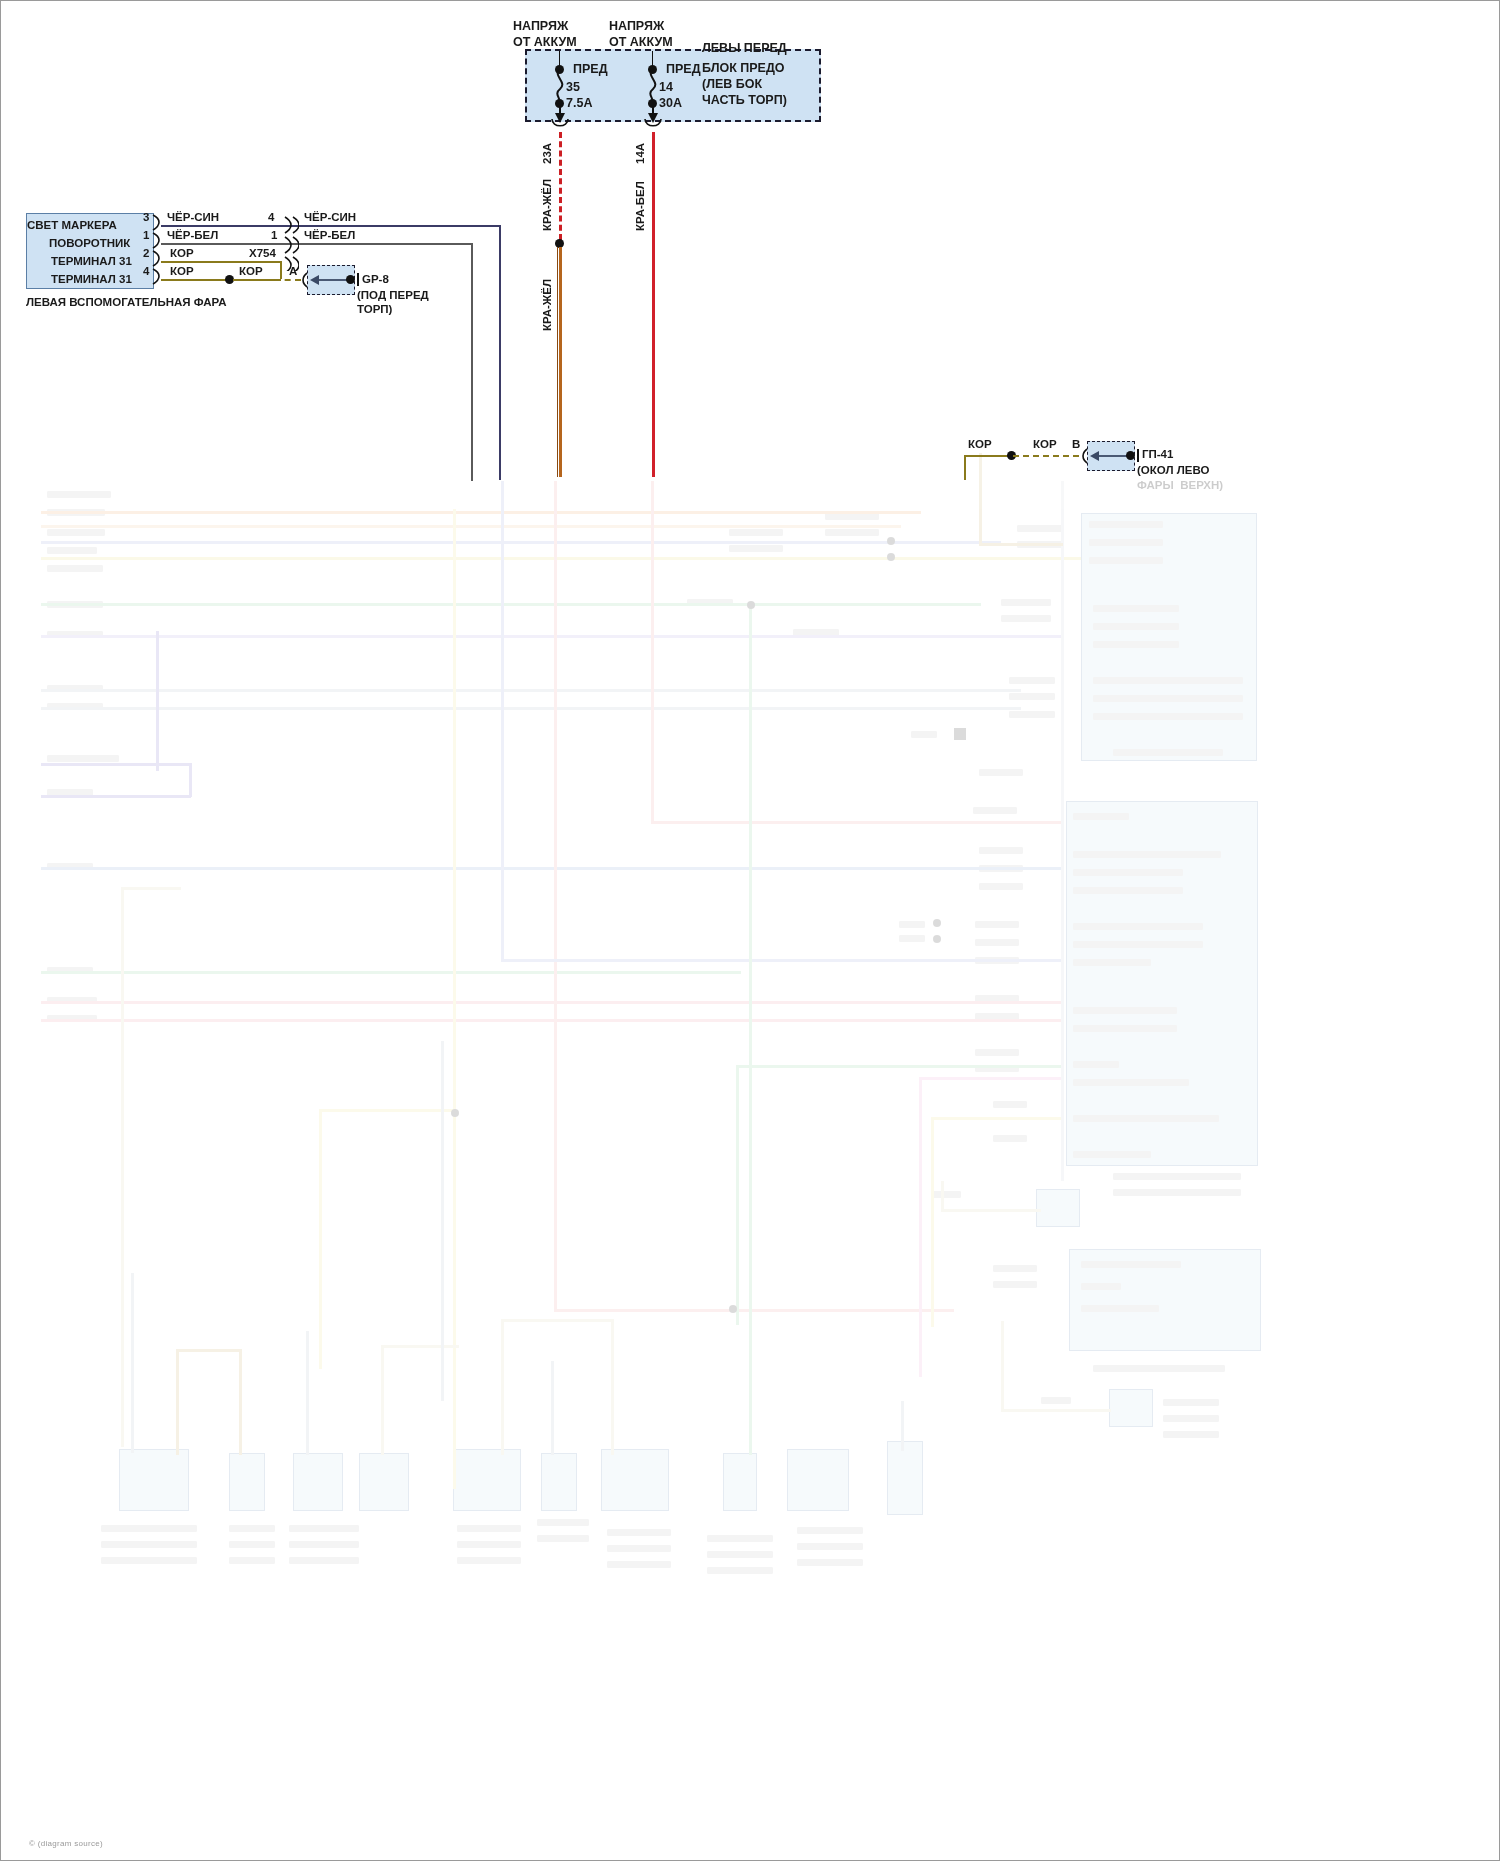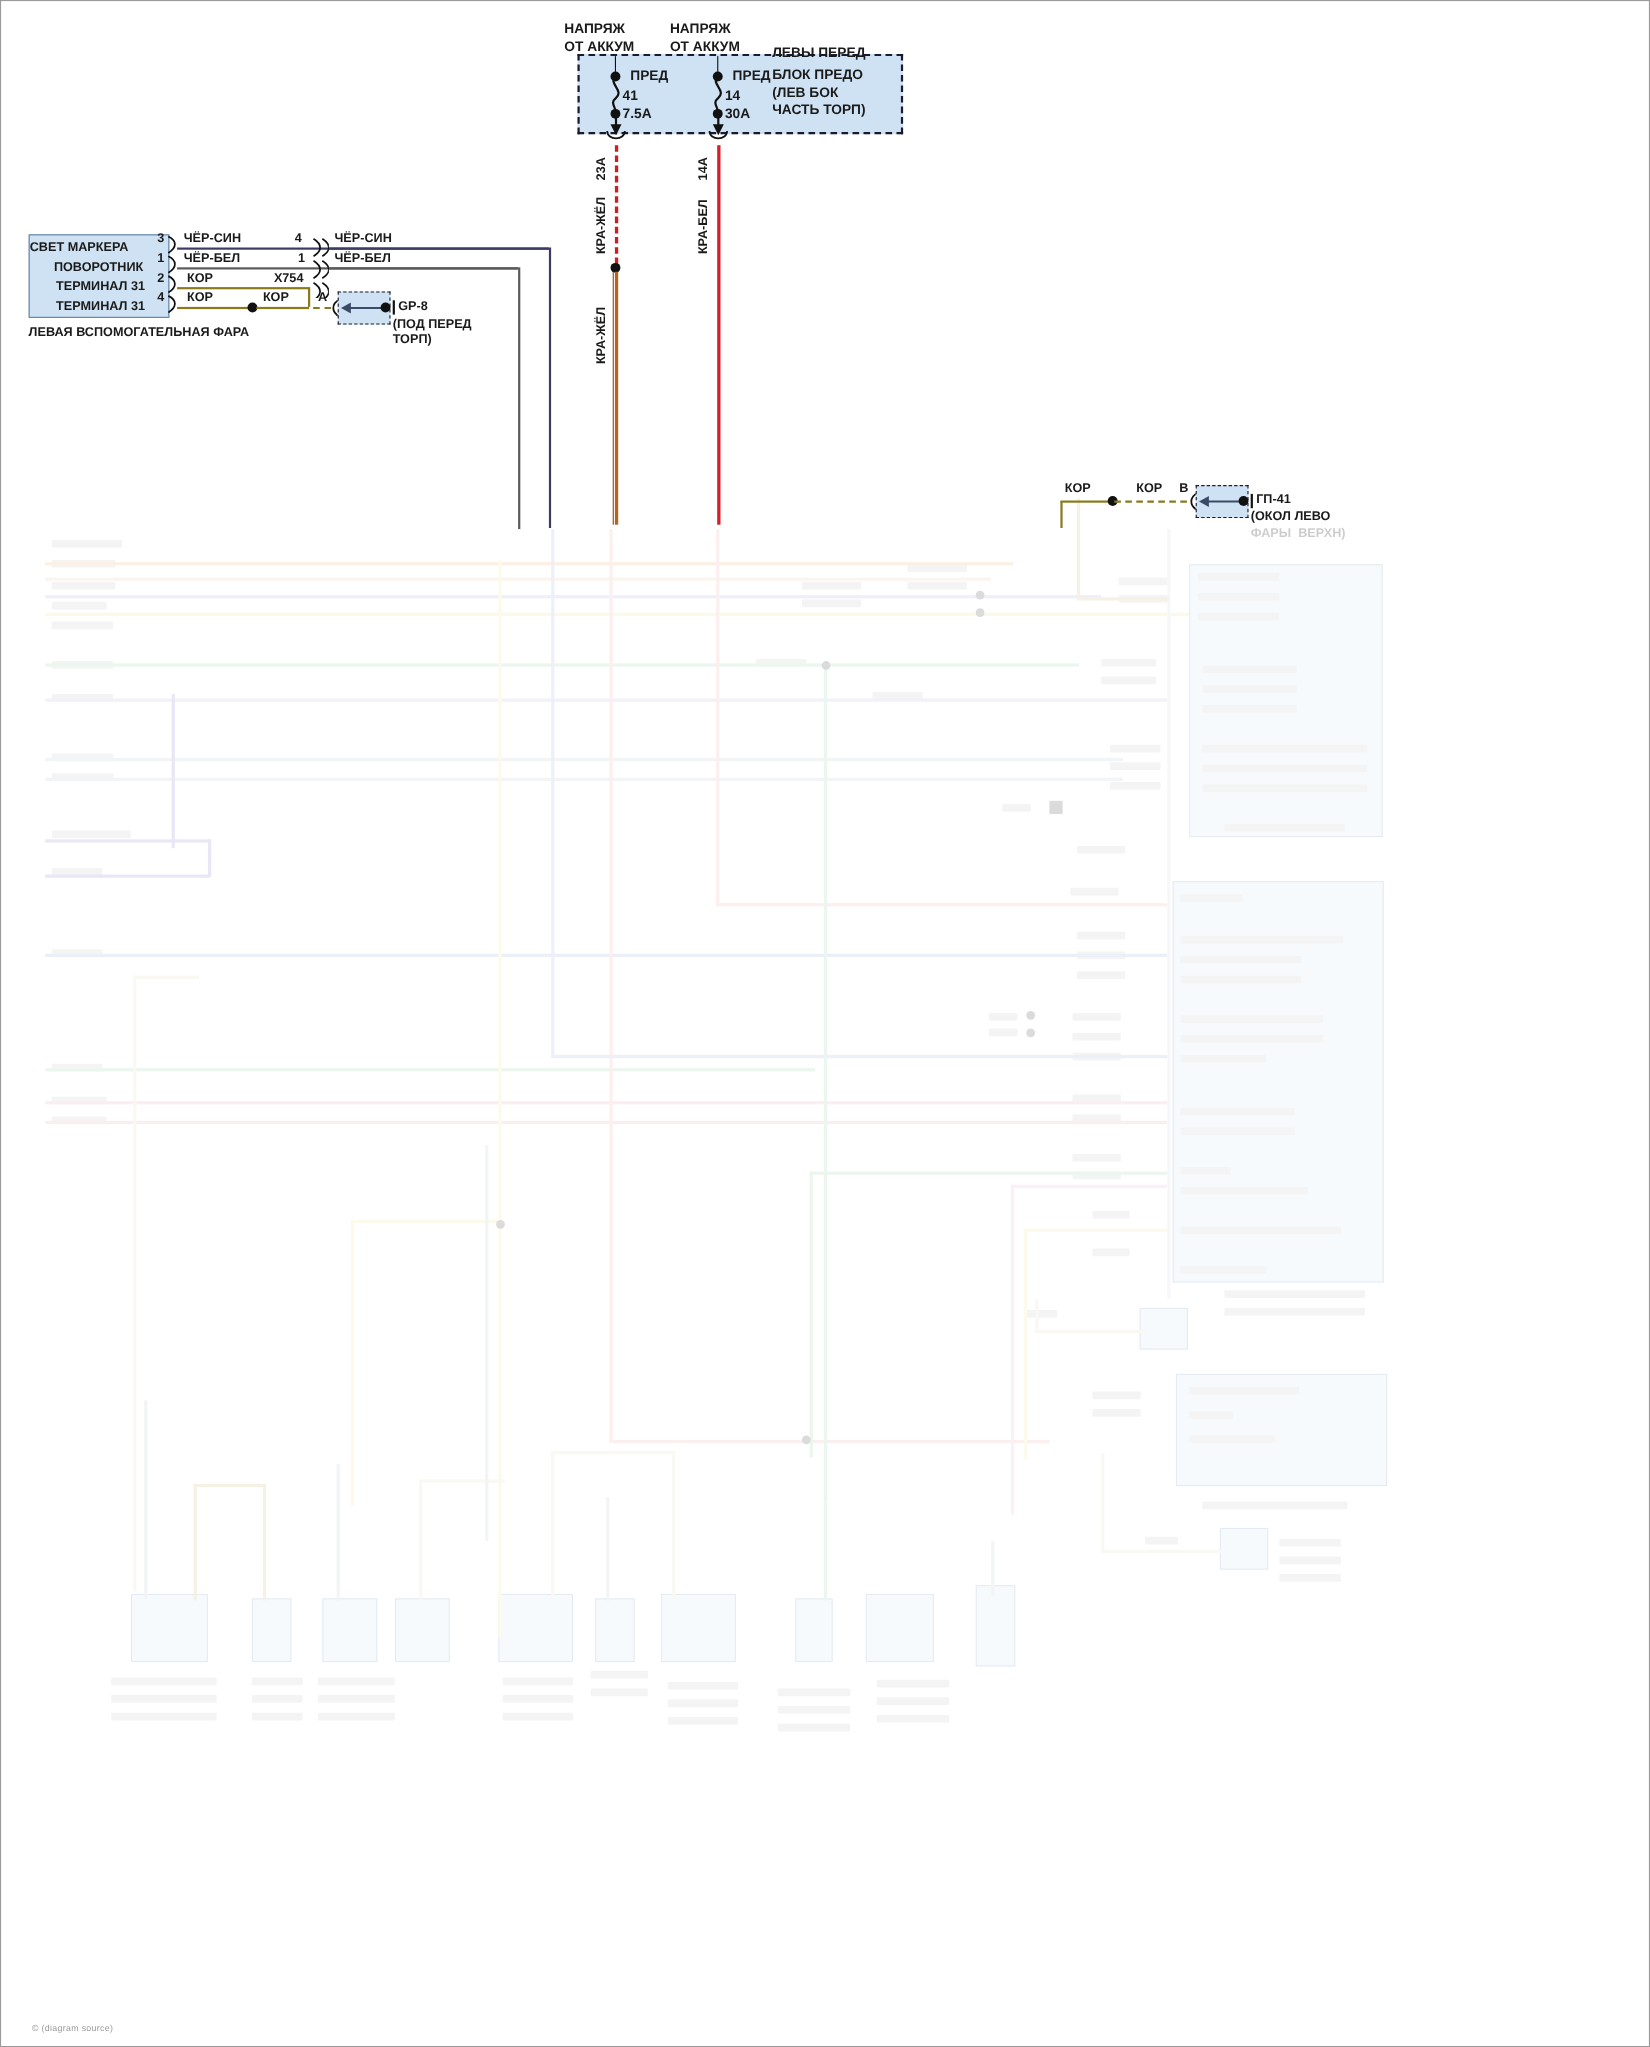--- a/index.html
+++ b/index.html
@@ -241,21 +241,21 @@
   <div class="dot" style="left:554px;top:64px;"></div>
   <svg class="abs" style="left:548px;top:68px;" width="22" height="34" viewBox="0 0 22 34">
     <path d="M11 0 C3 7, 19 13, 11 20 C5 25, 11 28, 11 34" fill="none" stroke="#111" stroke-width="2"></path>
   </svg>
   <div class="dot" style="left:554px;top:98px;"></div>
   <svg class="abs" style="left:551px;top:100px;" width="16" height="22" viewBox="0 0 16 22">
     <line x1="8" y1="0" x2="8" y2="15" stroke="#111" stroke-width="2"></line>
     <polygon points="8,22 3,12 13,12" fill="#111"></polygon>
   </svg>
   <div class="txt t12" style="left:572px;top:61px;">ПРЕД</div>
-  <div class="txt t12" style="left:565px;top:79px;">41</div>
+  <div class="txt t12" style="left:565px;top:79px;">35</div>
   <div class="txt t12" style="left:565px;top:95px;">7.5A</div>
 
   <div class="w vw" style="left:651px;top:50px;height:18px;border-color:#111;"></div>
   <div class="dot" style="left:647px;top:64px;"></div>
   <svg class="abs" style="left:641px;top:68px;" width="22" height="34" viewBox="0 0 22 34">
     <path d="M11 0 C3 7, 19 13, 11 20 C5 25, 11 28, 11 34" fill="none" stroke="#111" stroke-width="2"></path>
   </svg>
   <div class="dot" style="left:647px;top:98px;"></div>
   <svg class="abs" style="left:644px;top:100px;" width="16" height="22" viewBox="0 0 16 22">
     <line x1="8" y1="0" x2="8" y2="15" stroke="#111" stroke-width="2"></line>

